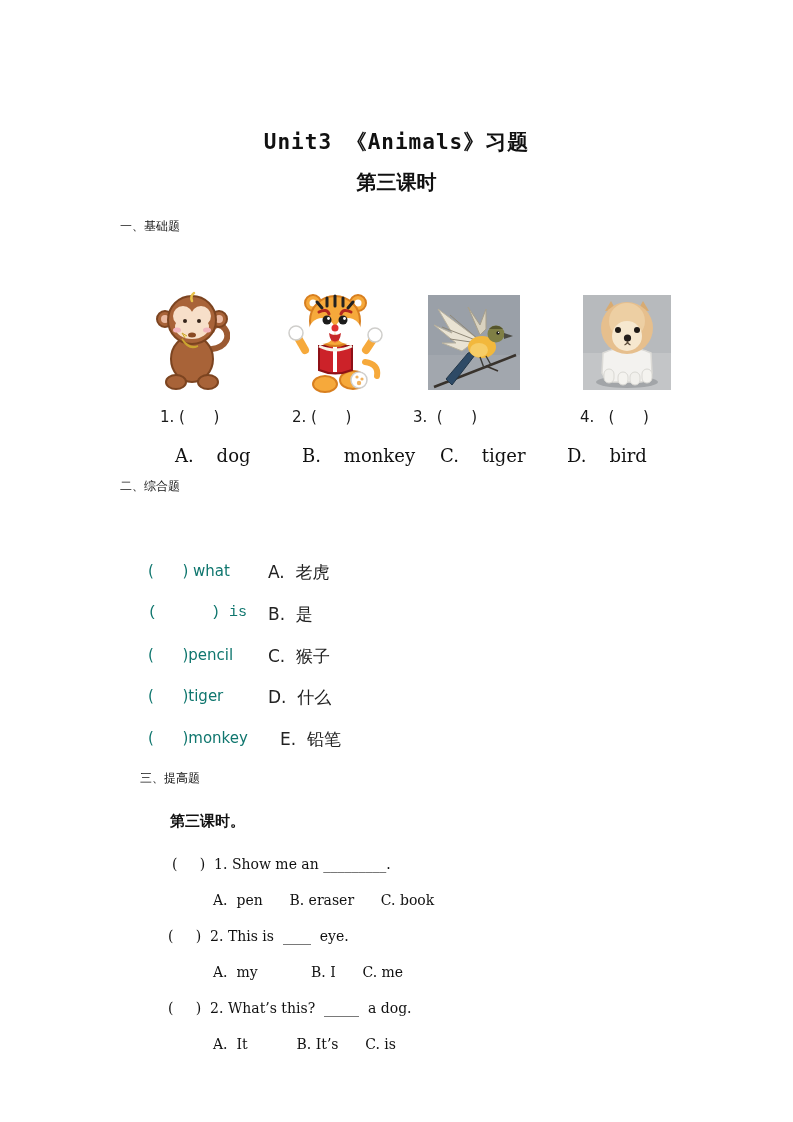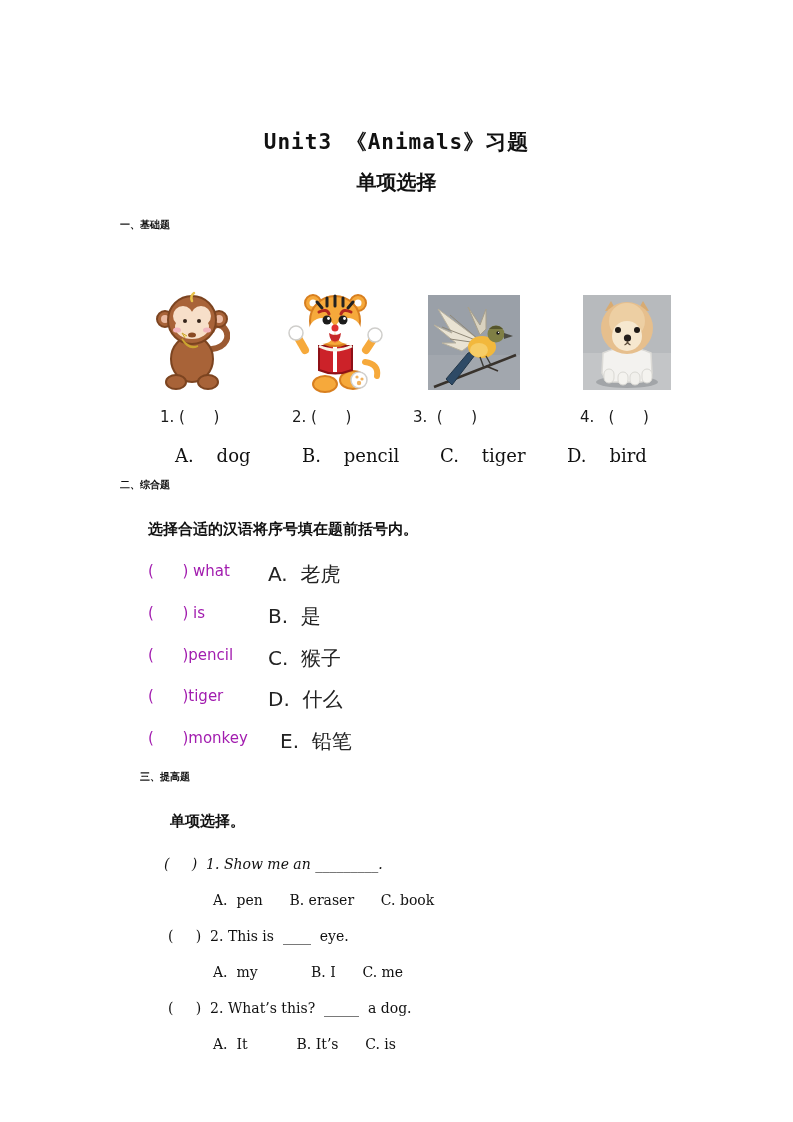--- a/index.html
+++ b/index.html
@@ -3,37 +3,37 @@
 <meta charset="utf-8">
 <style>
   html,body{margin:0;padding:0;background:#ffffff;}
   #page{position:relative;width:793px;height:1122px;background:#ffffff;overflow:hidden;
         font-family:"DejaVu Sans","Liberation Sans",sans-serif;color:#111;margin-top:28px;}
   .abs{position:absolute;}
   .pre{white-space:pre;}
   .title{left:0;right:0;top:100px;text-align:center;font-size:21px;font-weight:600;
          font-family:"DejaVu Sans Mono","Liberation Mono",monospace;letter-spacing:1px;}
   .subtitle{left:0;right:0;top:141px;text-align:center;font-size:20px;font-weight:700;}
-  .sec-head{font-size:10px;font-weight:700;}
+  .sec-head{font-size:12px;font-weight:400;}
   .instr{font-size:15px;font-weight:700;}
   .blank-row{font-size:15px;color:#1a1a1a;}
   .word-opt{font-size:18px;font-family:"DejaVu Serif","Liberation Serif",serif;}
-  .match-left{font-size:15px;color:#a21caf;}
-  .match-right{font-size:20px;color:#222;}
+  .match-left{font-size:15px;color:#0f766e;}
+  .match-right{font-size:17px;color:#222;}
   .mcq{font-size:14px;font-family:"DejaVu Serif","Liberation Serif",serif;color:#111;}
   .img-box{position:absolute;}
   svg{display:block;}
 </style>
 </head>
 <body>
 
 <div id="page">
 
   <div class="abs title">Unit3 《Animals》习题</div>
-  <div class="abs subtitle">单项选择</div>
+  <div class="abs subtitle">第三课时</div>
 
   <div class="abs sec-head" style="left:120px;top:190px;">一、基础题</div>
 
   <div class="img-box" style="left:155px;top:261px;">
     <svg width="75" height="103" viewBox="0 0 75 103">
       <path d="M57 60 C72 58 75 47 70 40 C66 34 58 35 57 41" stroke="#9b5a32" stroke-width="6" fill="none" stroke-linecap="round"></path>
       <ellipse cx="37" cy="70" rx="21" ry="23" fill="#a86338" stroke="#7c4420" stroke-width="2"></ellipse>
       <ellipse cx="21" cy="93" rx="10" ry="7" fill="#a86338" stroke="#7c4420" stroke-width="2"></ellipse>
       <ellipse cx="53" cy="93" rx="10" ry="7" fill="#a86338" stroke="#7c4420" stroke-width="2"></ellipse>
       <circle cx="10" cy="30" r="8" fill="#a86338" stroke="#7c4420" stroke-width="2"></circle>
@@ -132,46 +132,45 @@
       <path d="M44.5 46 q0 3 -3 4 M44.5 46 q0 3 3 4" stroke="#5a4a38" stroke-width="1.2" fill="none"></path>
     </svg>
   </div>
 
   <div class="abs blank-row pre" style="left:160px;top:380px;">1. (      )</div>
   <div class="abs blank-row pre" style="left:292px;top:380px;">2. (      )</div>
   <div class="abs blank-row pre" style="left:413px;top:380px;">3.  (      )</div>
   <div class="abs blank-row pre" style="left:580px;top:380px;">4.   (      )</div>
 
   <div class="abs word-opt pre" style="left:175px;top:417px;">A.    dog</div>
-  <div class="abs word-opt pre" style="left:302px;top:417px;">B.    pencil</div>
+  <div class="abs word-opt pre" style="left:302px;top:417px;">B.    monkey</div>
   <div class="abs word-opt pre" style="left:440px;top:417px;">C.    tiger</div>
   <div class="abs word-opt pre" style="left:567px;top:417px;">D.    bird</div>
 
   <div class="abs sec-head" style="left:120px;top:450px;">二、综合题</div>
-  <div class="abs instr" style="left:148px;top:492px;">选择合适的汉语将序号填在题前括号内。</div>
 
   <div class="abs match-left pre" style="left:148px;top:534px;">(      ) what</div>
   <div class="abs match-right pre" style="left:268px;top:533px;">A.  老虎</div>
 
-  <div class="abs match-left pre" style="left:148px;top:576px;">(      ) is</div>
+  <div class="abs match-left pre" style="left:148px;top:576px;font-family:Liberation Mono, monospace;">(      ) is</div>
   <div class="abs match-right pre" style="left:268px;top:575px;">B.  是</div>
 
   <div class="abs match-left pre" style="left:148px;top:618px;">(      )pencil</div>
   <div class="abs match-right pre" style="left:268px;top:617px;">C.  猴子</div>
 
   <div class="abs match-left pre" style="left:148px;top:659px;">(      )tiger</div>
   <div class="abs match-right pre" style="left:268px;top:658px;">D.  什么</div>
 
   <div class="abs match-left pre" style="left:148px;top:701px;">(      )monkey</div>
   <div class="abs match-right pre" style="left:280px;top:700px;">E.  铅笔</div>
 
   <div class="abs sec-head" style="left:140px;top:742px;">三、提高题</div>
-  <div class="abs instr" style="left:170px;top:784px;">单项选择。</div>
+  <div class="abs instr" style="left:170px;top:784px;">第三课时。</div>
 
-  <div class="abs mcq pre" style="left:164px;top:828px;font-style:italic;">(     )  1. Show me an _________.</div>
+  <div class="abs mcq pre" style="left:172px;top:828px;">(     )  1. Show me an _________.</div>
   <div class="abs mcq pre" style="left:213px;top:864px;">A.  pen      B. eraser      C. book</div>
 
   <div class="abs mcq pre" style="left:168px;top:900px;">(     )  2. This is  ____  eye.</div>
   <div class="abs mcq pre" style="left:213px;top:936px;">A.  my            B. I      C. me</div>
 
   <div class="abs mcq pre" style="left:168px;top:972px;">(     )  2. What’s this?  _____  a dog.</div>
   <div class="abs mcq pre" style="left:213px;top:1008px;">A.  It           B. It’s      C. is</div>
 
 </div>
 

